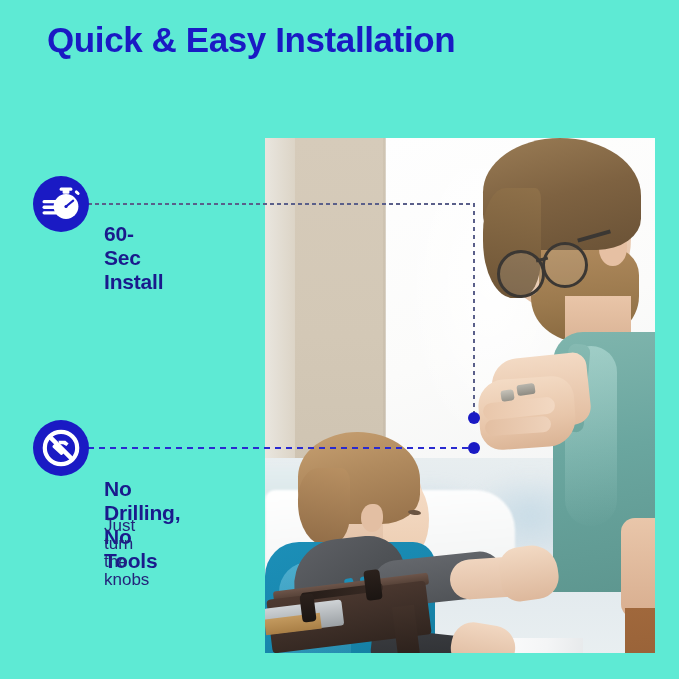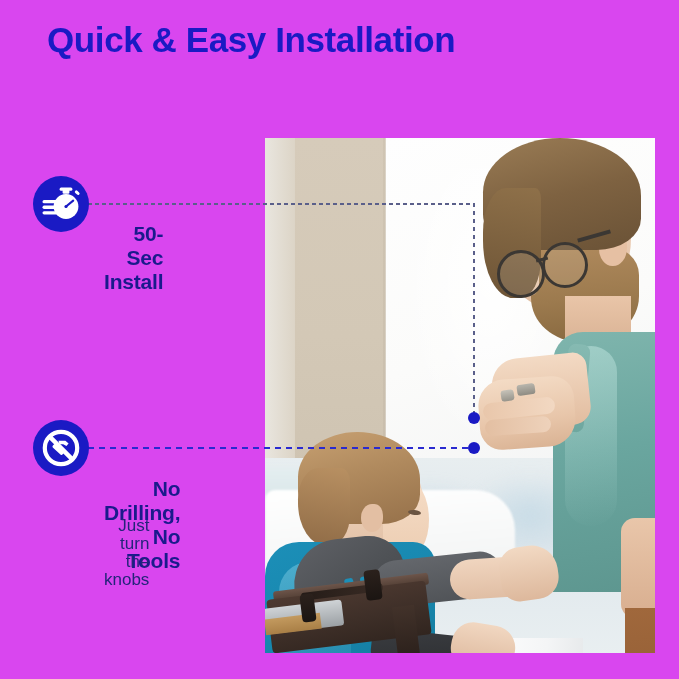--- a/index.html
+++ b/index.html
@@ -2,21 +2,21 @@
 <html><head>
 <meta charset="utf-8">
 <style>
   html,body{margin:0;padding:0;}
   body{
     width:679px;height:679px;
     background:#e3f4fd;
     font-family:"Liberation Sans","DejaVu Sans",sans-serif;
     overflow:hidden;position:relative;
   }
-  .stage{position:absolute;inset:0;background:#d946ef;text-align:right;}
+  .stage{position:absolute;inset:0;background:#5eead4;}
 
   
   .heading{
     position:absolute;left:47px;top:19px;
     font-size:35px;line-height:42px;
     font-weight:700;color:#1a1ac4;
     letter-spacing:-0.4px;white-space:nowrap;
   }
 
   
@@ -322,21 +322,21 @@
         <rect x="29.6" y="13.4" width="6.8" height="4.4" rx="1.4" fill="#ffffff"></rect>
         <rect x="26.6" y="11.6" width="12.8" height="3.1" rx="1.5" fill="#ffffff"></rect>
         <rect x="41.5" y="15.2" width="5.4" height="3.0" rx="1.5" fill="#ffffff" transform="rotate(42 44.2 16.7)"></rect>
         <path d="M33 30.5 L40.2 24.6" stroke="#1a1ac4" stroke-width="2.1" stroke-linecap="round" fill="none"></path>
         <circle cx="33" cy="30.5" r="1.6" fill="#1a1ac4"></circle>
         <rect x="9.5" y="24.0" width="17.5" height="3.3" rx="1.65" fill="#ffffff"></rect>
         <rect x="9.5" y="29.6" width="15.0" height="3.3" rx="1.65" fill="#ffffff"></rect>
         <rect x="9.5" y="35.2" width="17.5" height="3.3" rx="1.65" fill="#ffffff"></rect>
       </svg>
     </div>
-    <div class="f-title" style="left:104px;top:222px;">50-Sec
+    <div class="f-title" style="left:104px;top:222px;">60-Sec
 Install</div>
   </div>
 
   <div class="feature">
     <div class="icon-circle" style="left:33px;top:420px;">
       <svg class="icon-svg" viewBox="0 0 56 56">
         <circle cx="28" cy="28" r="16.2" fill="none" stroke="#ffffff" stroke-width="4.2"></circle>
         <g>
           <path d="M25.5 20.8 L32.4 20.8 L35.6 23.4 L33.4 26.0 L30.2 24.2 L26.4 24.2 Z" fill="#ffffff"></path>
           <rect x="18.6" y="27.4" width="13.2" height="4.3" rx="1.6" fill="#ffffff" transform="rotate(42 25.2 29.5)"></rect>

